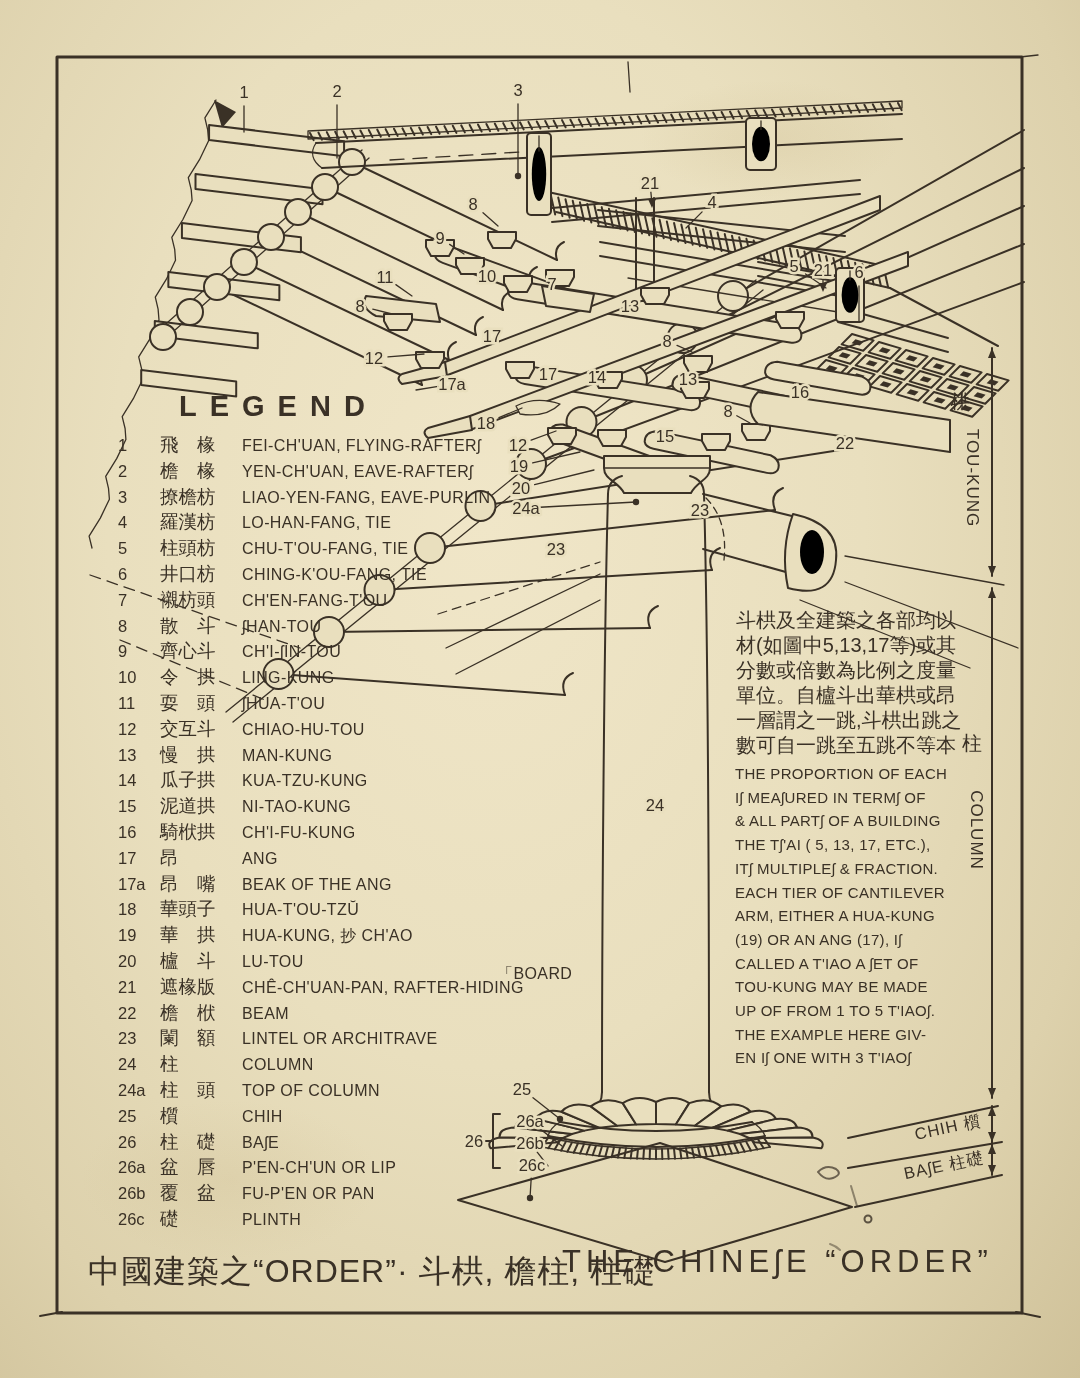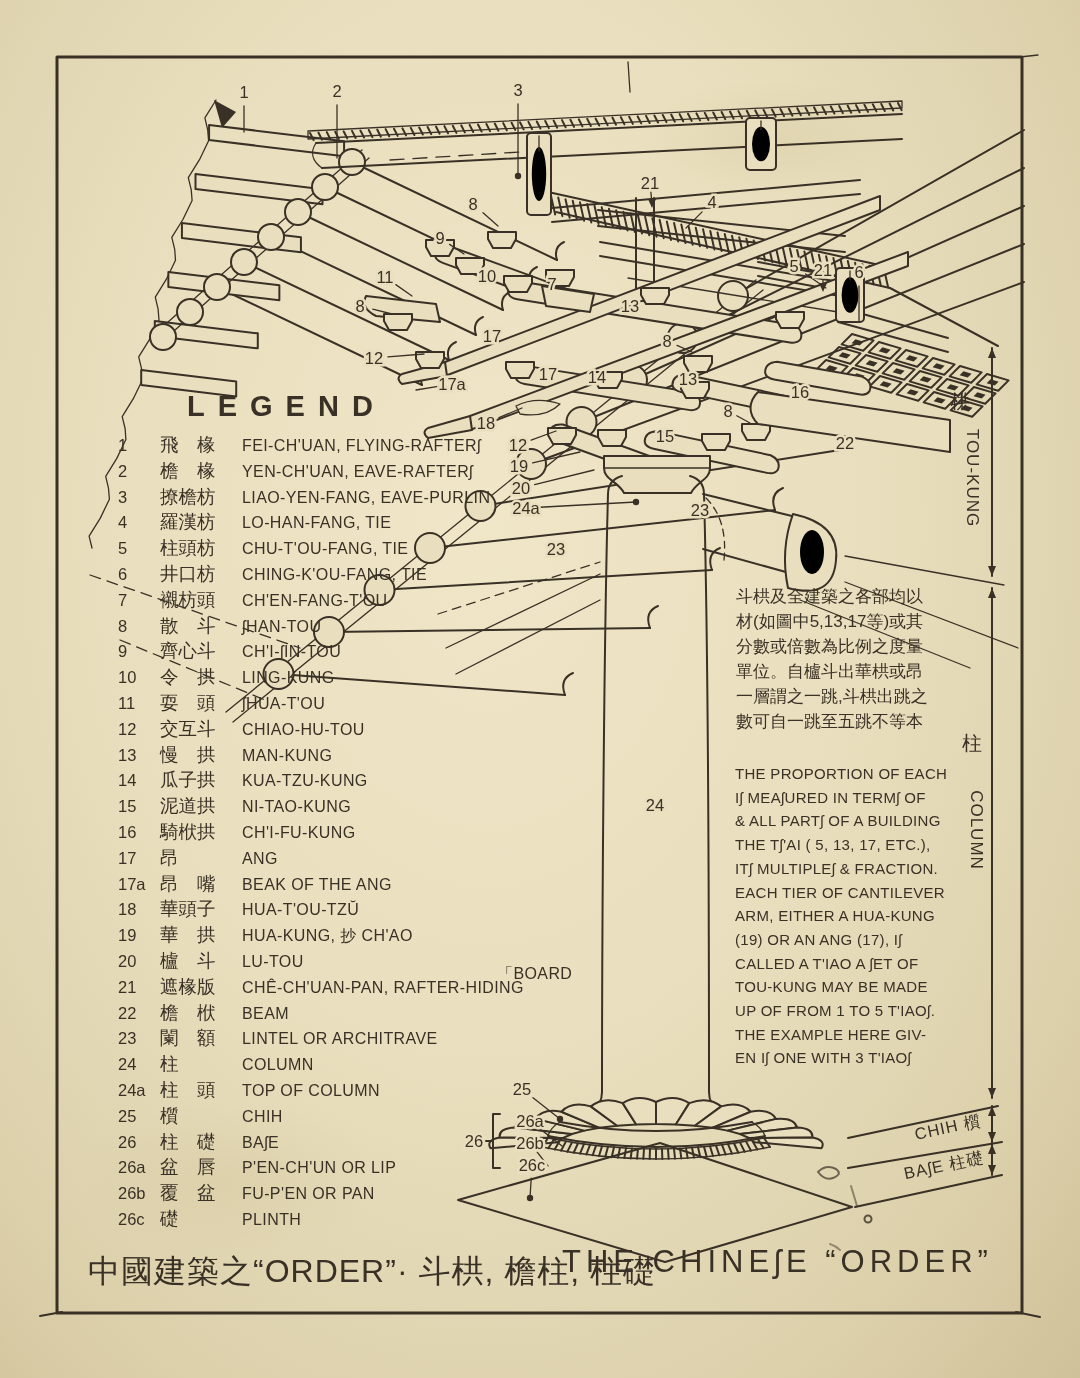--- a/index.html
+++ b/index.html
@@ -9,28 +9,28 @@
   .stain{position:absolute;border-radius:50%;pointer-events:none;}
   .abs{position:absolute;}
   #art{position:absolute;left:0;top:0;}
   #art path,#art line,#art rect,#art circle,#art polygon,#art polyline{stroke:#3a3126;fill:none;stroke-width:2;stroke-linecap:round;stroke-linejoin:round;}
   #art .fillp{fill:#e9dfbe;}
   #art .fillink{fill:#3a3126;stroke:none;}
   #art .thin{stroke-width:1.3;}
   #art .thick{stroke-width:3;}
   #art text{font-family:"Liberation Sans","DejaVu Sans",sans-serif;fill:#3a3126;stroke:none;
     paint-order:stroke;stroke:#e9dfbe;stroke-width:5px;font-size:16.5px;}
-  .legend-title{left:179px;top:390px;font-size:29px;letter-spacing:13px;font-weight:bold;margin-left:8px;}
+  .legend-title{left:179px;top:390px;font-size:29px;letter-spacing:13px;font-weight:bold;}
   #legend-rows{left:118px;top:436px;width:420px;}
   .lrow{display:flex;height:25.8px;align-items:baseline;}
   .lrow .no{width:42px;font-size:16.5px;}
   .lrow .cn{width:82px;font-size:18.5px;line-height:1;}
   .lrow .en{font-size:16px;letter-spacing:.4px;white-space:nowrap;}
   .board-note{left:497px;top:941px;font-size:16px;letter-spacing:.4px;margin-top:23px;}
-  .cn-notes{left:736px;top:584px;width:290px;font-size:17px;line-height:25px;}
+  .cn-notes{left:736px;top:608px;width:290px;font-size:20px;line-height:25px;}
   .en-notes{left:735px;top:762px;width:300px;font-size:15px;line-height:23.7px;letter-spacing:.3px;}
   .dim-label{white-space:nowrap;}
   .vtext{writing-mode:vertical-rl;text-orientation:upright;}
   .footer-cn{left:88px;top:1250px;font-size:32px;letter-spacing:1px;}
   .footer-en{left:562px;top:1244px;font-size:31px;letter-spacing:5px;}
 </style>
 </head>
 <body>
 
 <div class="page">

